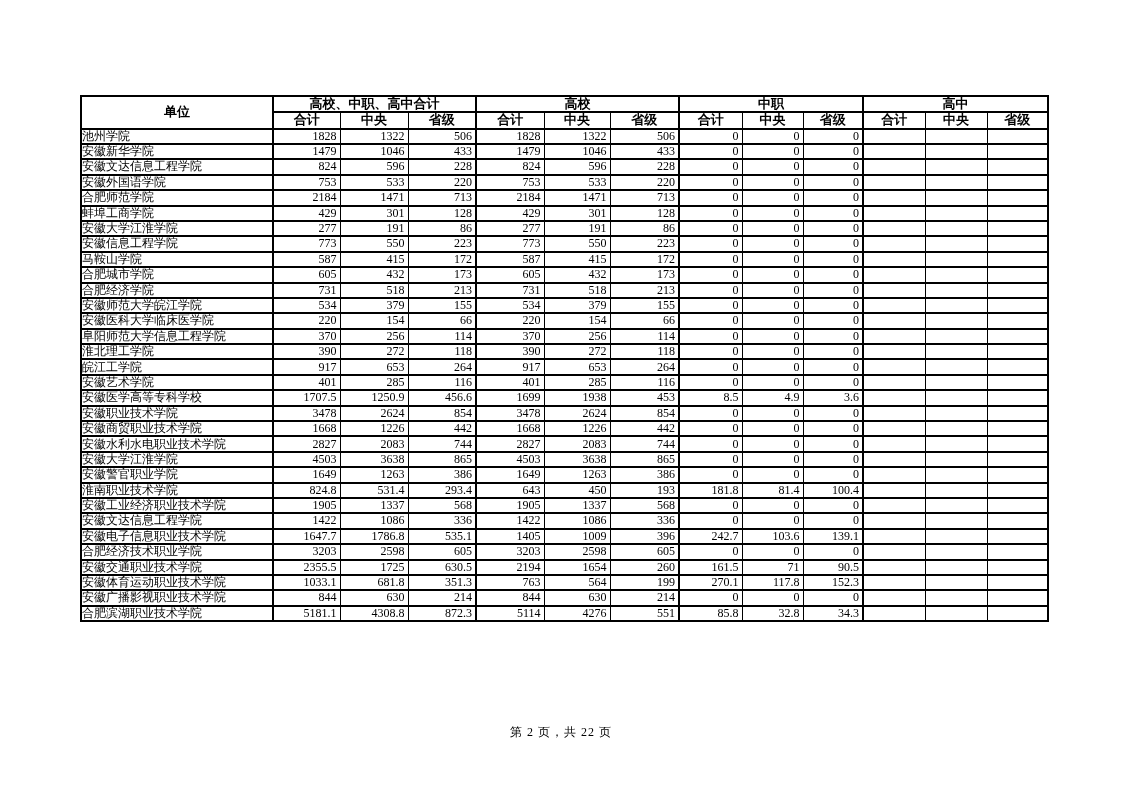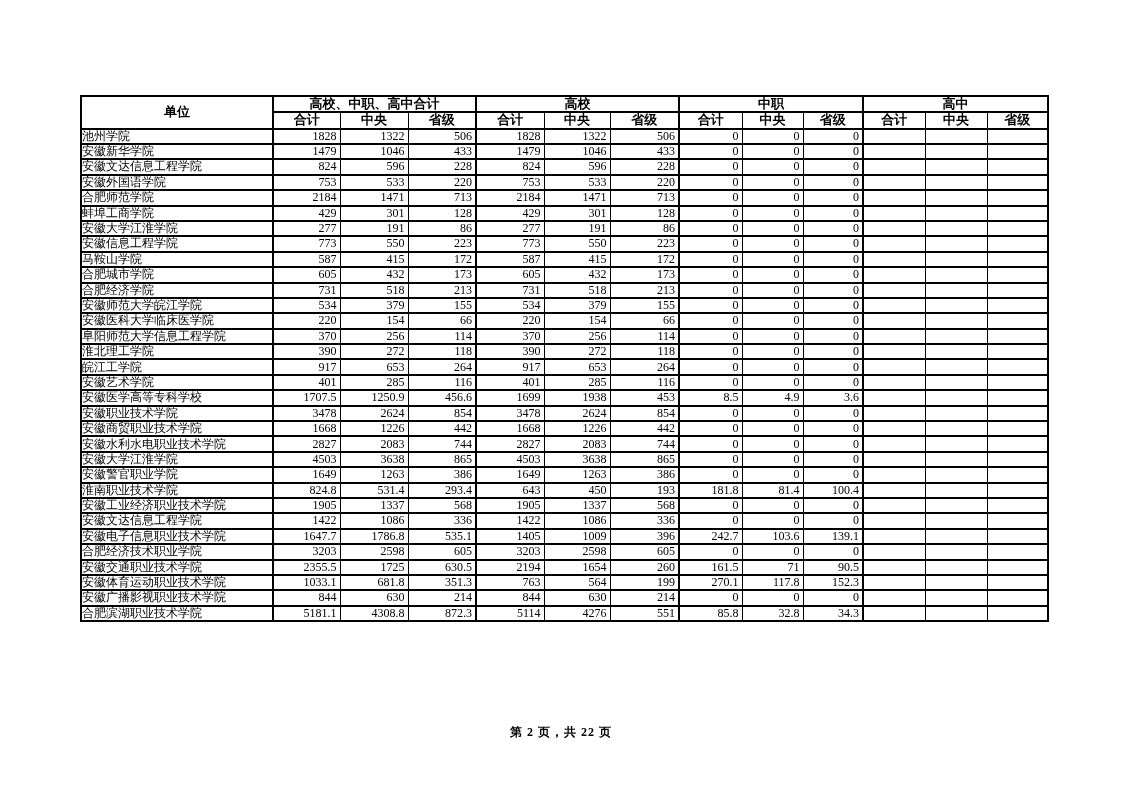--- a/index.html
+++ b/index.html
@@ -44,21 +44,20 @@
     padding-right: 3px;
   }
   .report-table .gs { border-left-width: 2px; }
   .page-footer {
     position: absolute;
     top: 724px;
     left: 0; right: 0;
     text-align: center;
     font-size: 12px;
     letter-spacing: 1px;
-    font-weight: bold;
   }
 </style>
 </head>
 <body>
 
 <table class="report-table">
   <colgroup>
     <col style="width:192px">
     <col style="width:67px">
       <col style="width:68px">

